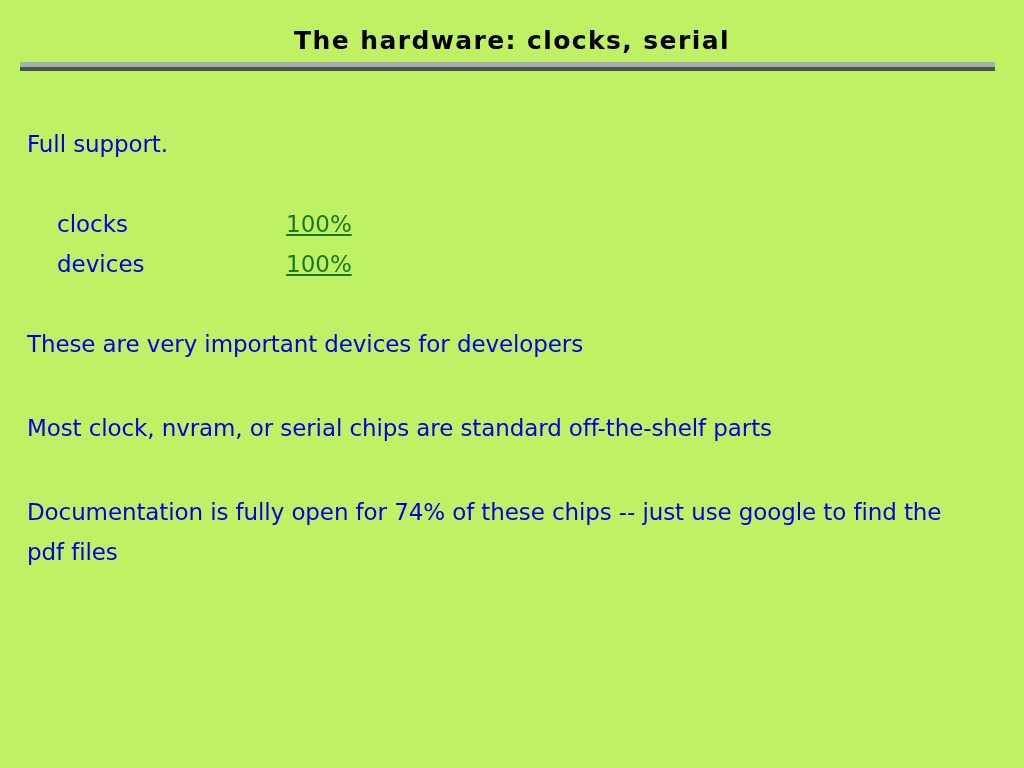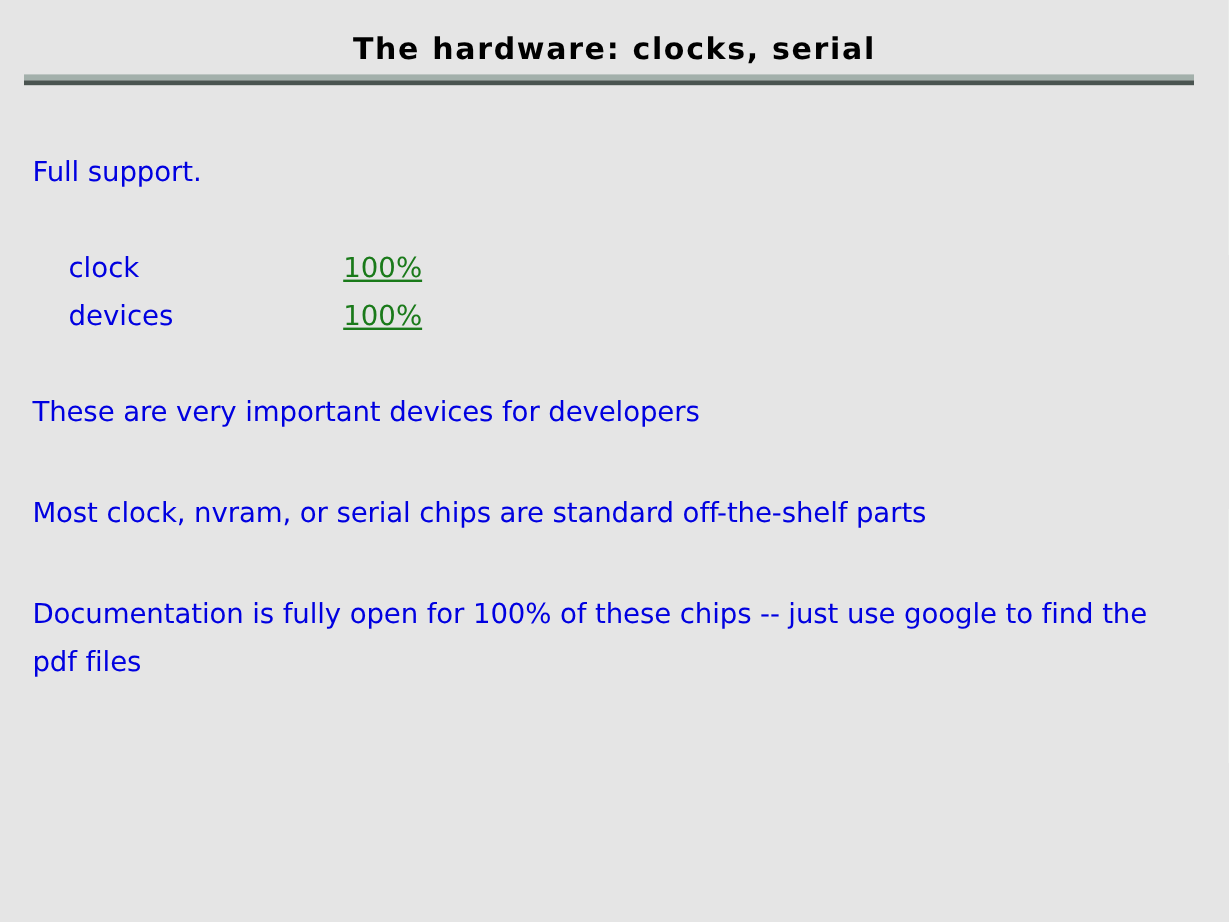--- a/index.html
+++ b/index.html
@@ -12,21 +12,21 @@
     background: #f5f9f5;
     font-family: "DejaVu Sans", sans-serif;
     overflow: hidden;
     position: relative;
   }
 
   .slide {
     position: relative;
     width: 1024px;
     height: 768px;
-    background: #e5e5e5;
+    background: #bef264;
   }
 
   
   .slide-title {
     position: absolute;
     left: 0;
     top: 26px;
     width: 1024px;
     text-align: center;
     font-family: "DejaVu Sans", sans-serif;
@@ -135,30 +135,30 @@
     <div class="rule-top"></div>
     <div class="rule-bottom"></div>
   </div>
 
   <div class="body-area">
 
     <div class="para p-full">Full support.</div>
 
     <div class="support-list">
       <div class="support-row">
-        <span class="support-label">clock</span>
+        <span class="support-label">clocks</span>
         <span class="support-value">100%</span>
       </div>
       <div class="support-row">
         <span class="support-label">devices</span>
         <span class="support-value">100%</span>
       </div>
     </div>
 
     <div class="para p-these">These are very important devices for developers</div>
 
     <div class="para p-most">Most clock, nvram, or serial chips are standard off-the-shelf parts</div>
 
-    <div class="para wrap p-doc">Documentation is fully open for 100% of these chips -- just use google to find the pdf files</div>
+    <div class="para wrap p-doc">Documentation is fully open for 74% of these chips -- just use google to find the pdf files</div>
 
 
   </div>
 </div>
 
 </body></html>

